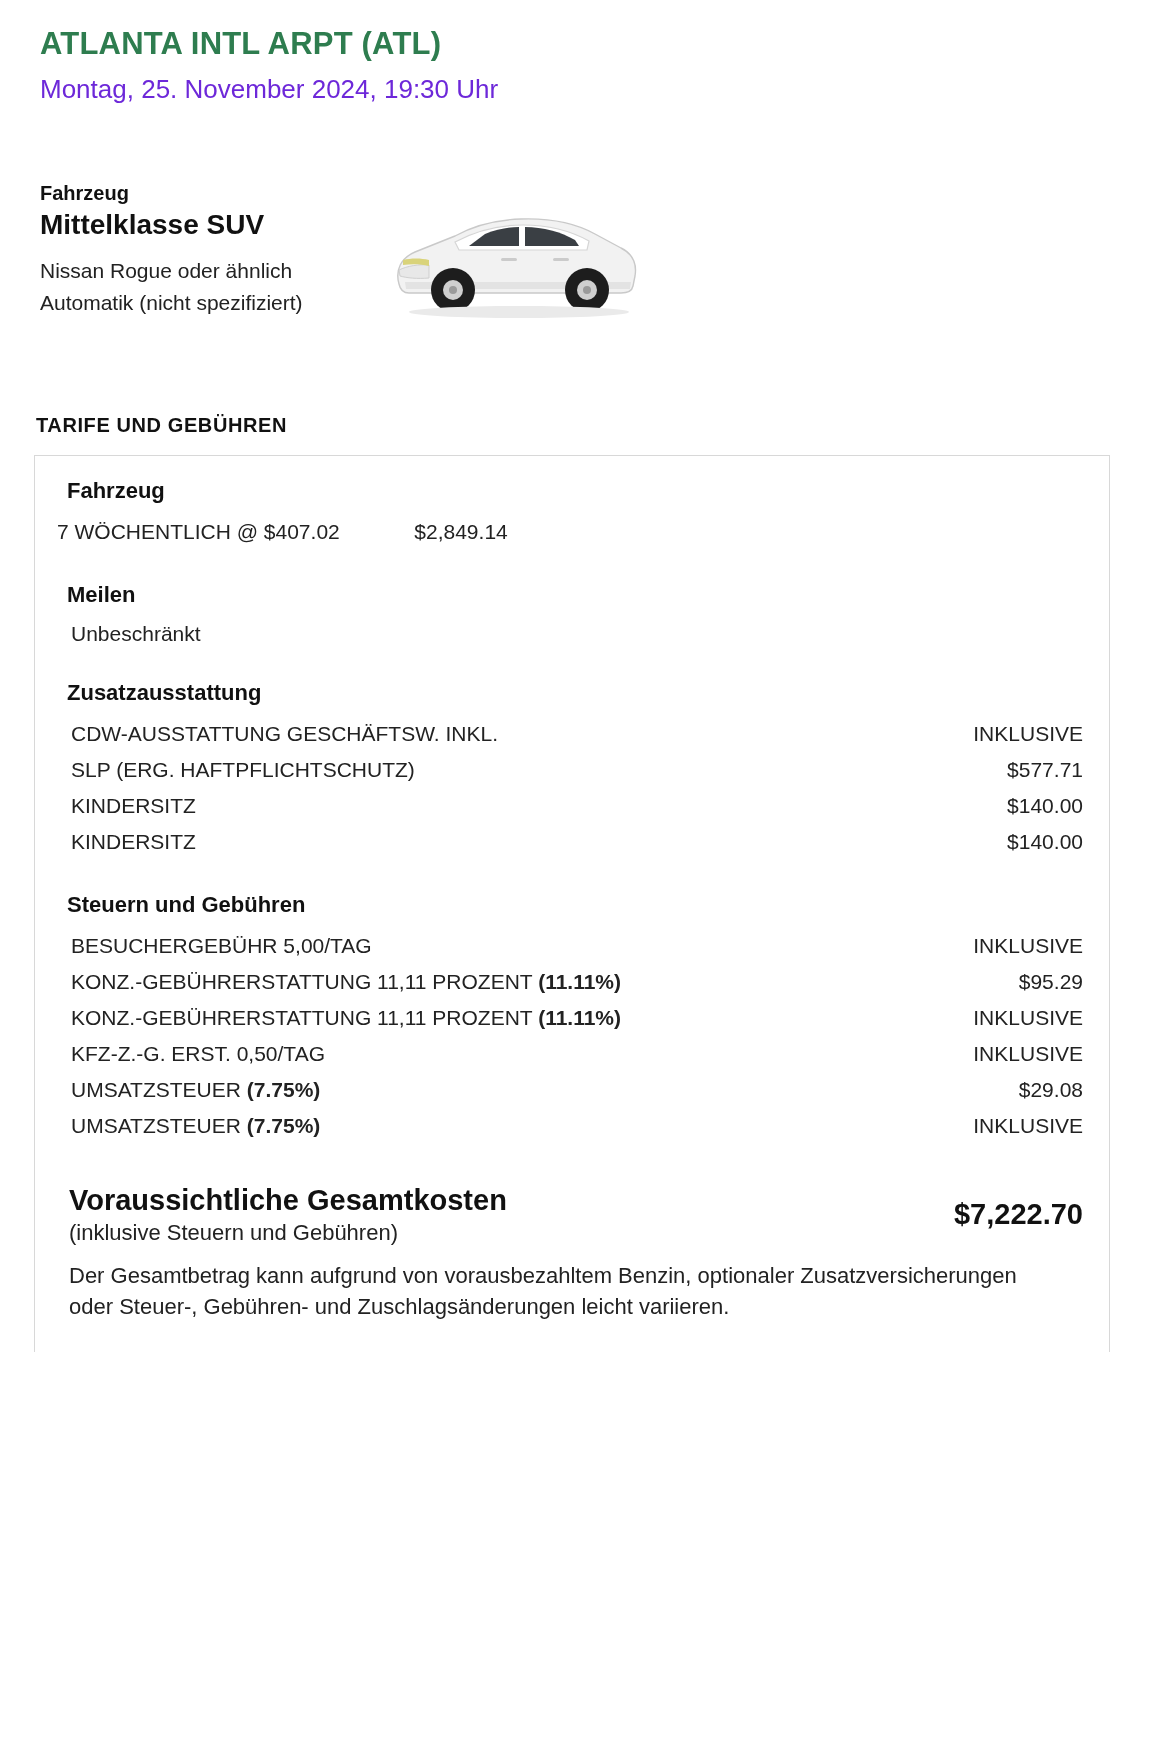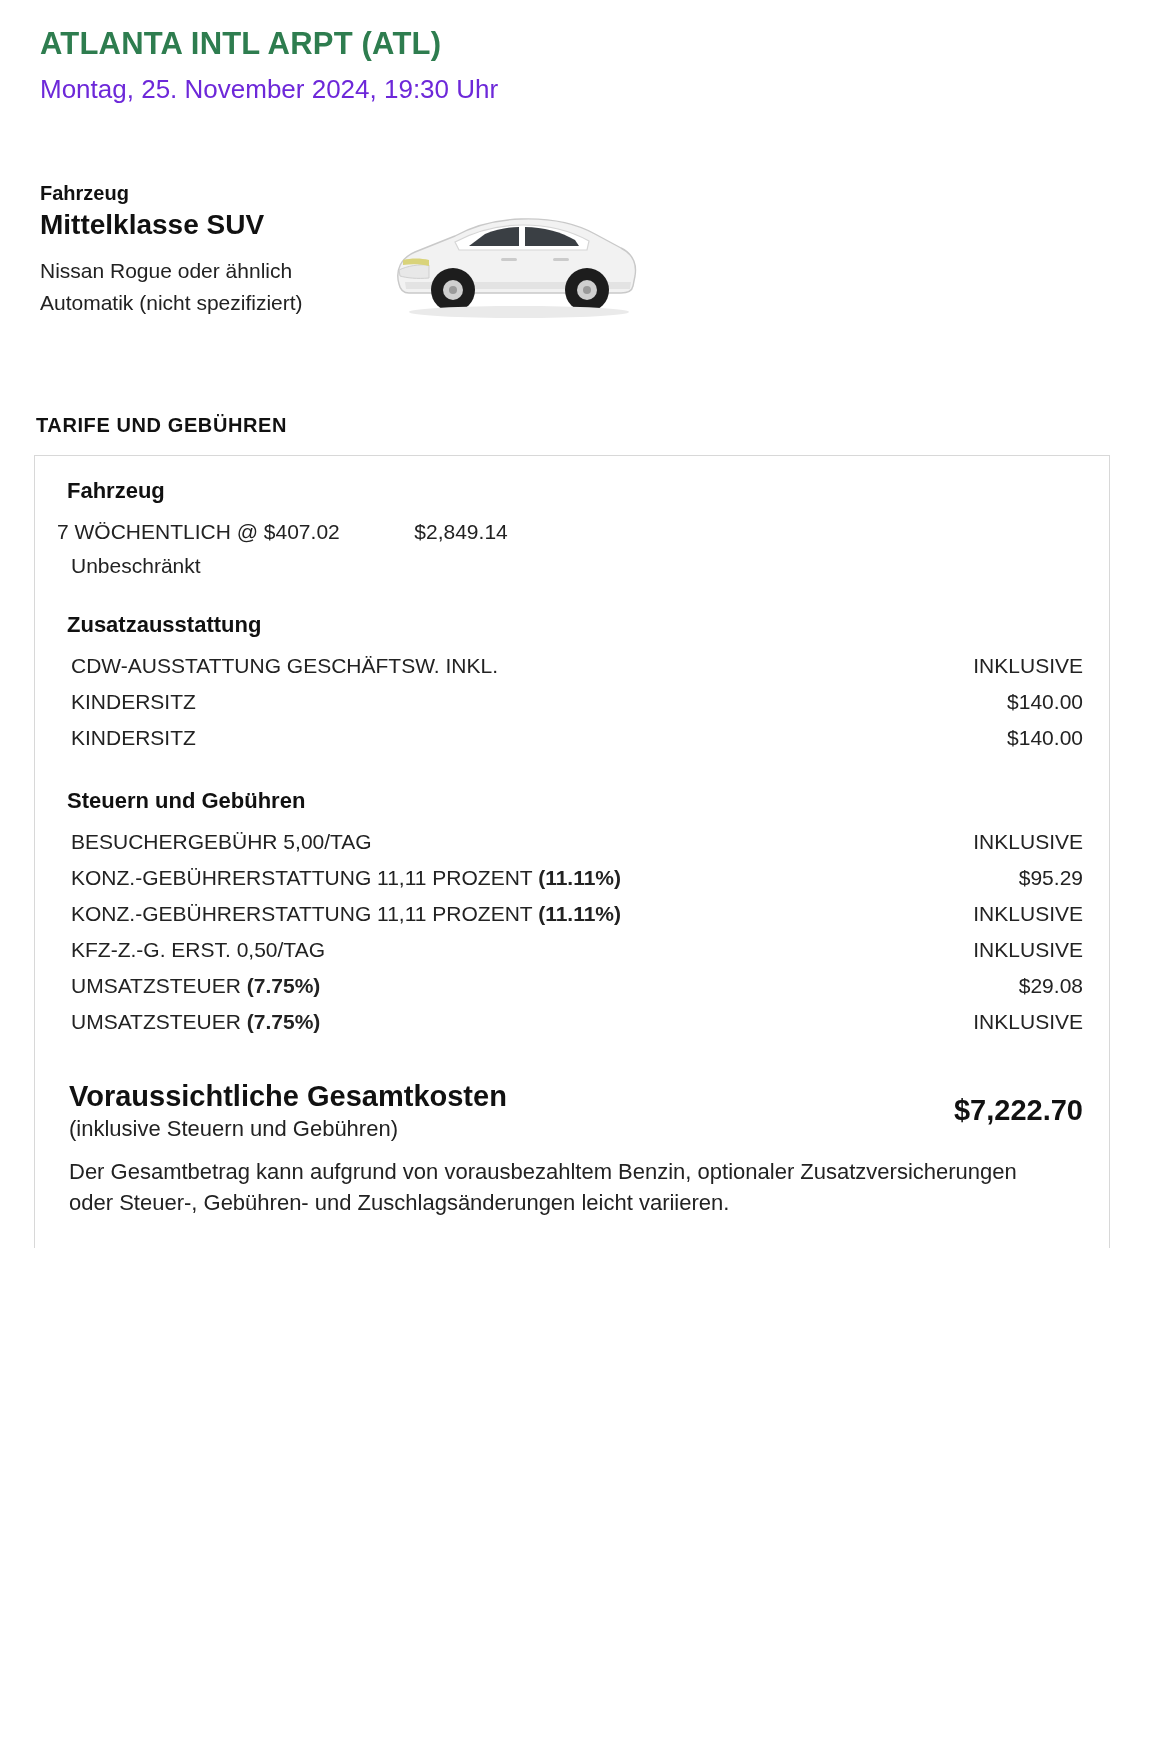--- a/index.html
+++ b/index.html
@@ -202,26 +202,31 @@
   <div class="rates-heading">TARIFE UND GEBÜHREN</div>
 
   <div class="panel">
 
     <div class="group-title">Fahrzeug</div>
     <div class="row">
       <span class="mid">7 WÖCHENTLICH @ $407.02</span>
       <span class="amount">$2,849.14</span>
     </div>
 
+    <div class="group-title spaced">Meilen</div>
     <div class="plain-line">Unbeschränkt</div>
 
     <div class="group-title spaced">Zusatzausstattung</div>
     <div class="row">
       <span class="name">CDW-AUSSTATTUNG GESCHÄFTSW. INKL.</span>
       <span class="amount">INKLUSIVE</span>
+    </div>
+    <div class="row">
+      <span class="name">SLP (ERG. HAFTPFLICHTSCHUTZ)</span>
+      <span class="amount">$577.71</span>
     </div>
     <div class="row">
       <span class="name">KINDERSITZ</span>
       <span class="amount">$140.00</span>
     </div>
     <div class="row">
       <span class="name">KINDERSITZ</span>
       <span class="amount">$140.00</span>
     </div>
 

